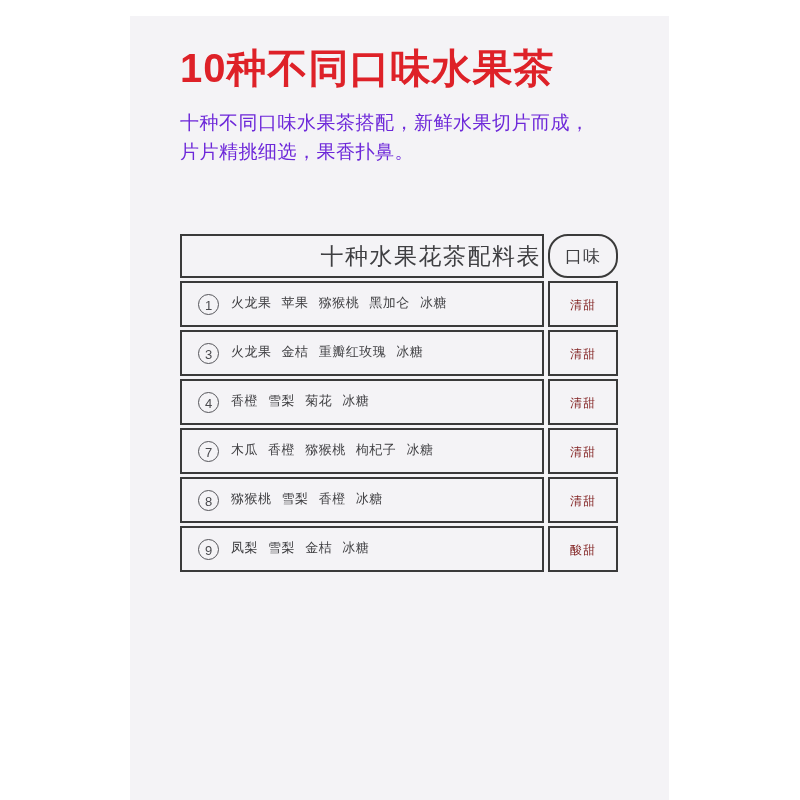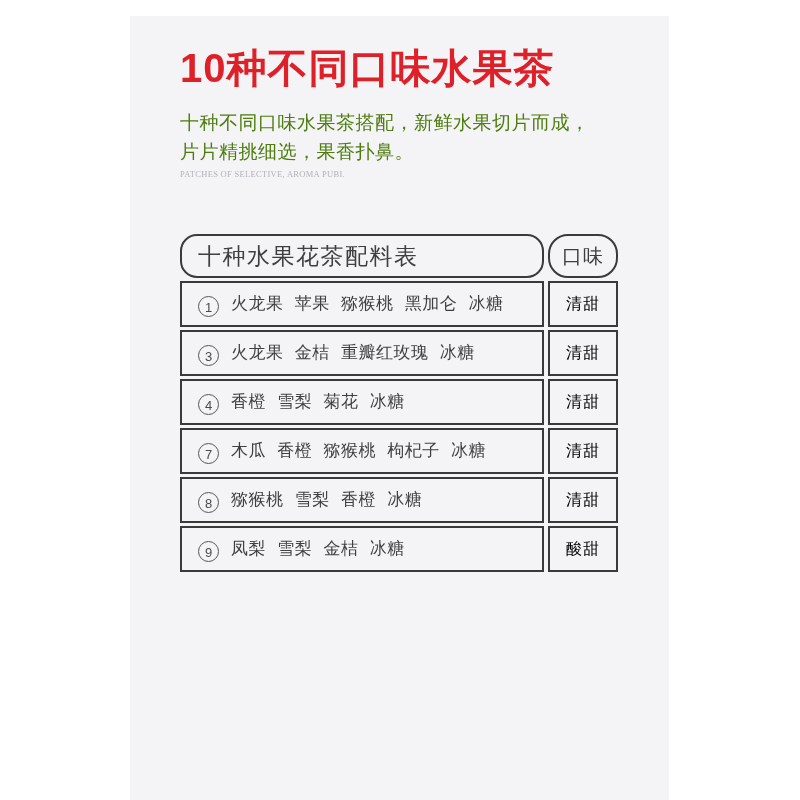--- a/index.html
+++ b/index.html
@@ -35,21 +35,21 @@
     color: #de2128;
     letter-spacing: 1px;
     white-space: nowrap;
   }
   .subtitle {
     position: absolute;
     left: 50px;
     top: 92px;
     font-size: 19px;
     line-height: 29px;
-    color: #4d7c0f;
+    color: #6d28d9;
     letter-spacing: 0.5px;
   }
   .caption-en {
     position: absolute;
     left: 50px;
     top: 153px;
     font-size: 8.5px;
     line-height: 11px;
     color: #b4b1ba;
     font-family: "Liberation Serif", serif;
@@ -69,34 +69,33 @@
     background: transparent;
     color: #3f3f42;
     box-sizing: border-box;
     vertical-align: middle;
   }
   td.col-ingredients { width: 364px; }
   td.col-flavor { width: 70px; text-align: center; }
   tr.header-row td { height: 44px; }
   tr.data-row td { height: 46px; }
   .table-title {
-    text-align: left;
+    text-align: right;
     font-size: 23px;
     letter-spacing: 1.5px;
     color: #3c3c3f;
-    border-radius: 17px;
   }
   .flavor-header {
-    font-size: 20px;
+    font-size: 17px;
     letter-spacing: 1px;
     color: #3c3c3f;
     border-radius: 20px;
   }
   .ingredients-text {
-    font-size: 17px;
+    font-size: 13px;
     word-spacing: 6px;
     letter-spacing: 0.5px;
     white-space: nowrap;
   }
   td.col-ingredients { padding-left: 16px; }
   .num-badge {
     display: inline-block;
     width: 21px;
     height: 21px;
     line-height: 21px;
@@ -105,40 +104,39 @@
     text-align: center;
     font-size: 13px;
     color: #4a4a4e;
     margin-right: 12px;
     vertical-align: -3px;
     box-sizing: border-box;
     letter-spacing: 0;
     word-spacing: 0;
   }
   .flavor-text {
-    font-size: 16px;
-    color: #000000;
+    font-size: 12px;
+    color: #7f1d1d;
     letter-spacing: 1px;
   }
 </style>
 </head>
 <body>
 
 <div class="page">
   <div class="sheet">
 
     <div class="main-title">10种不同口味水果茶</div>
 
     <div class="subtitle">
       <div>十种不同口味水果茶搭配，新鲜水果切片而成，</div>
       <div>片片精挑细选，果香扑鼻。</div>
     </div>
 
     <div class="caption-en">
-      <div>PATCHES OF SELECTIVE, AROMA PUBI.</div>
     </div>
 
     <table class="ingredients">
       <tbody>
         <tr class="header-row">
           <td class="col-ingredients table-title">十种水果花茶配料表</td>
           <td class="col-flavor flavor-header">口味</td>
         </tr>
 
         <tr class="data-row">

